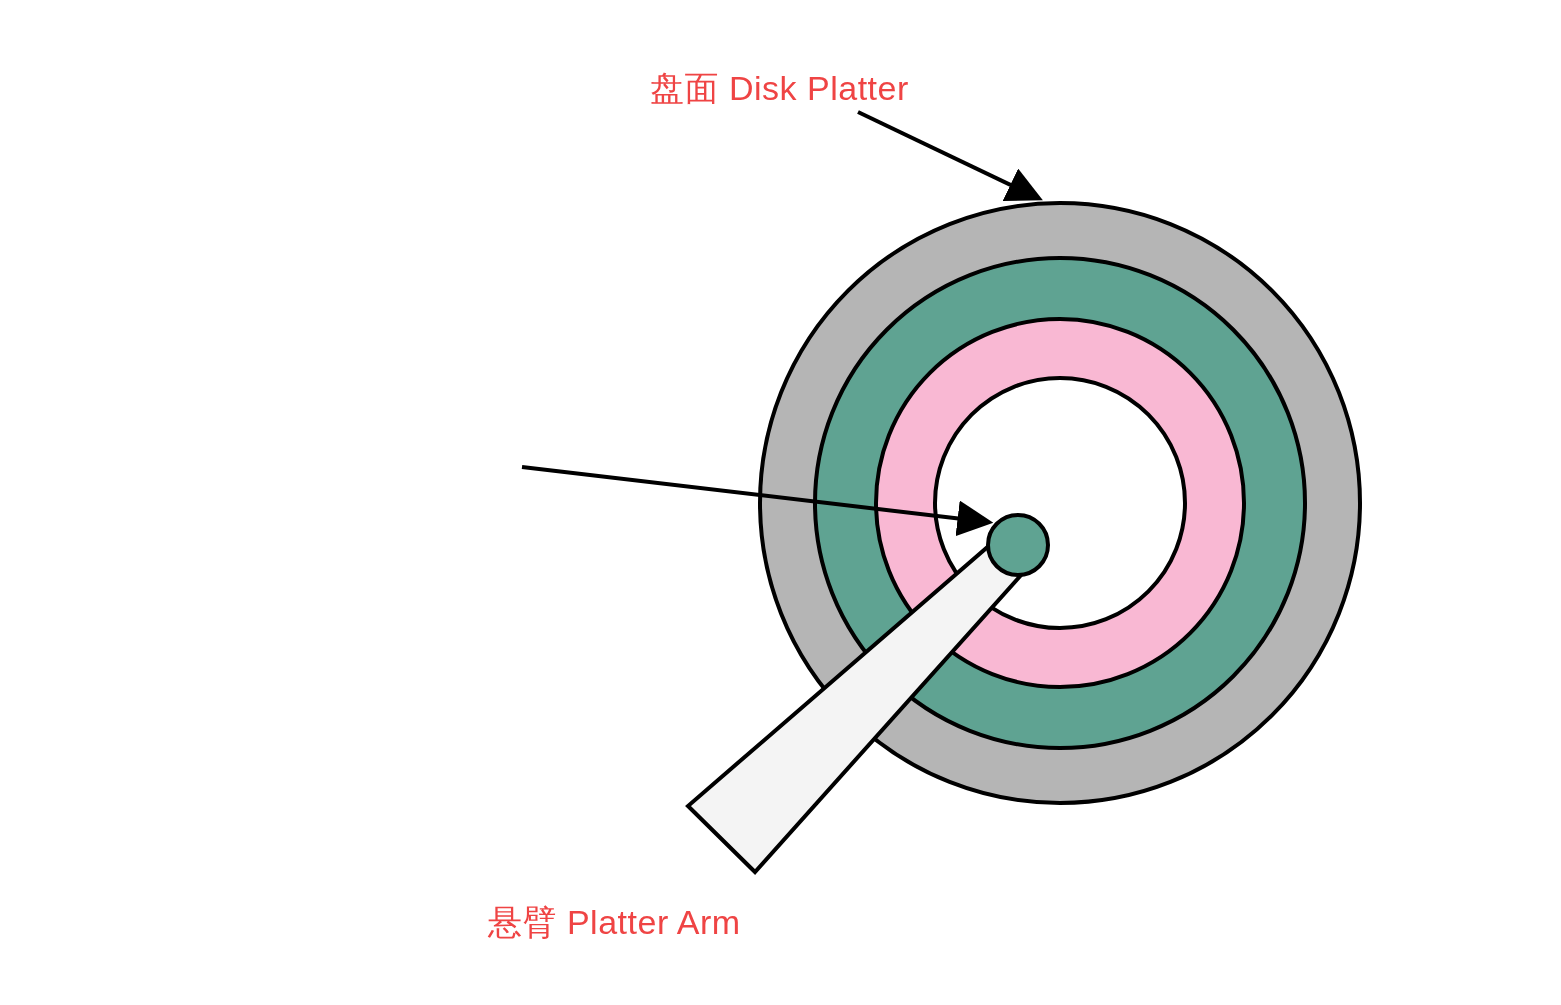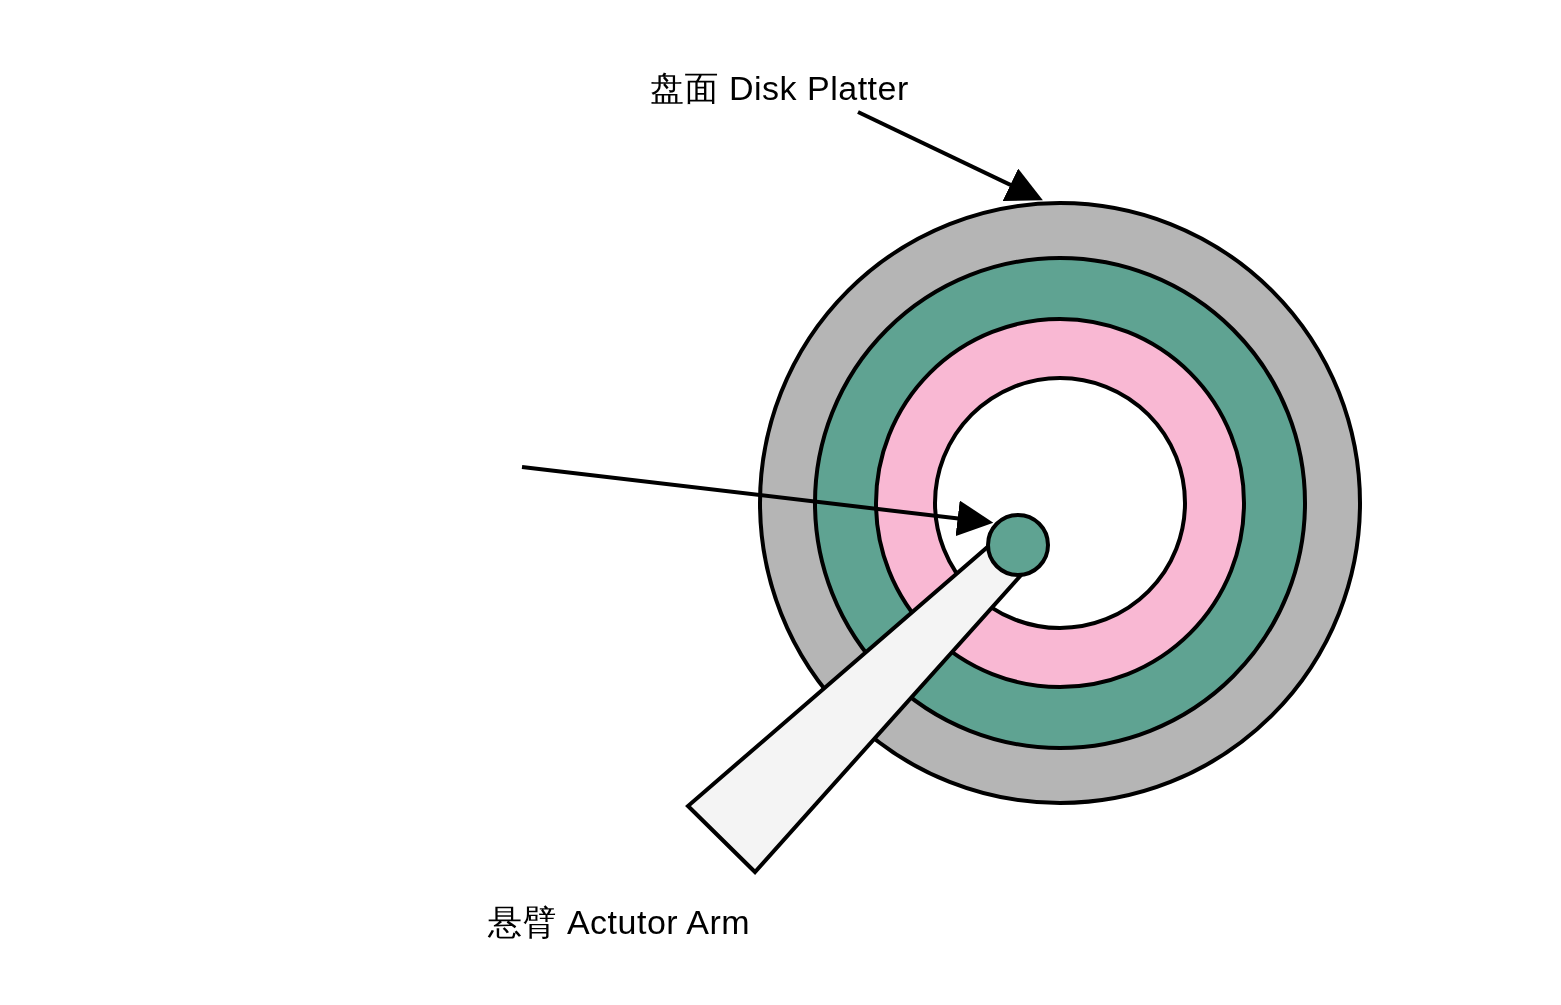--- a/index.html
+++ b/index.html
@@ -19,21 +19,21 @@
     inset: 0;
   }
   svg.diagram {
     position: absolute;
     top: 0;
     left: 0;
   }
   .label {
     position: absolute;
     font-size: 34px;
-    color: #000000;
+    color: #ef4444;
     white-space: nowrap;
     letter-spacing: 0.5px;
   }
   .label-platter { left: 650px; top: 66px; }
   .label-head    { left: 262px; top: 426px; }
   .label-arm     { left: 488px; top: 900px; }
 </style>
 </head>
 <body>
 
@@ -56,15 +56,15 @@
     <circle cx="1018" cy="545" r="30" stroke="#000000" stroke-width="4" fill="#5fa392"></circle>
 
     <line x1="858" y1="112" x2="1038" y2="198" stroke="#000000" stroke-width="4" marker-end="url(#arrowhead)"></line>
 
     <line x1="522" y1="467" x2="988" y2="522" stroke="#000000" stroke-width="4" marker-end="url(#arrowhead)"></line>
   </svg>
 
   <div class="label label-platter">盘面 Disk Platter</div>
 
 
-  <div class="label label-arm">悬臂 Actutor Arm</div>
+  <div class="label label-arm">悬臂 Platter Arm</div>
 
 </div>
 
 </body></html>

